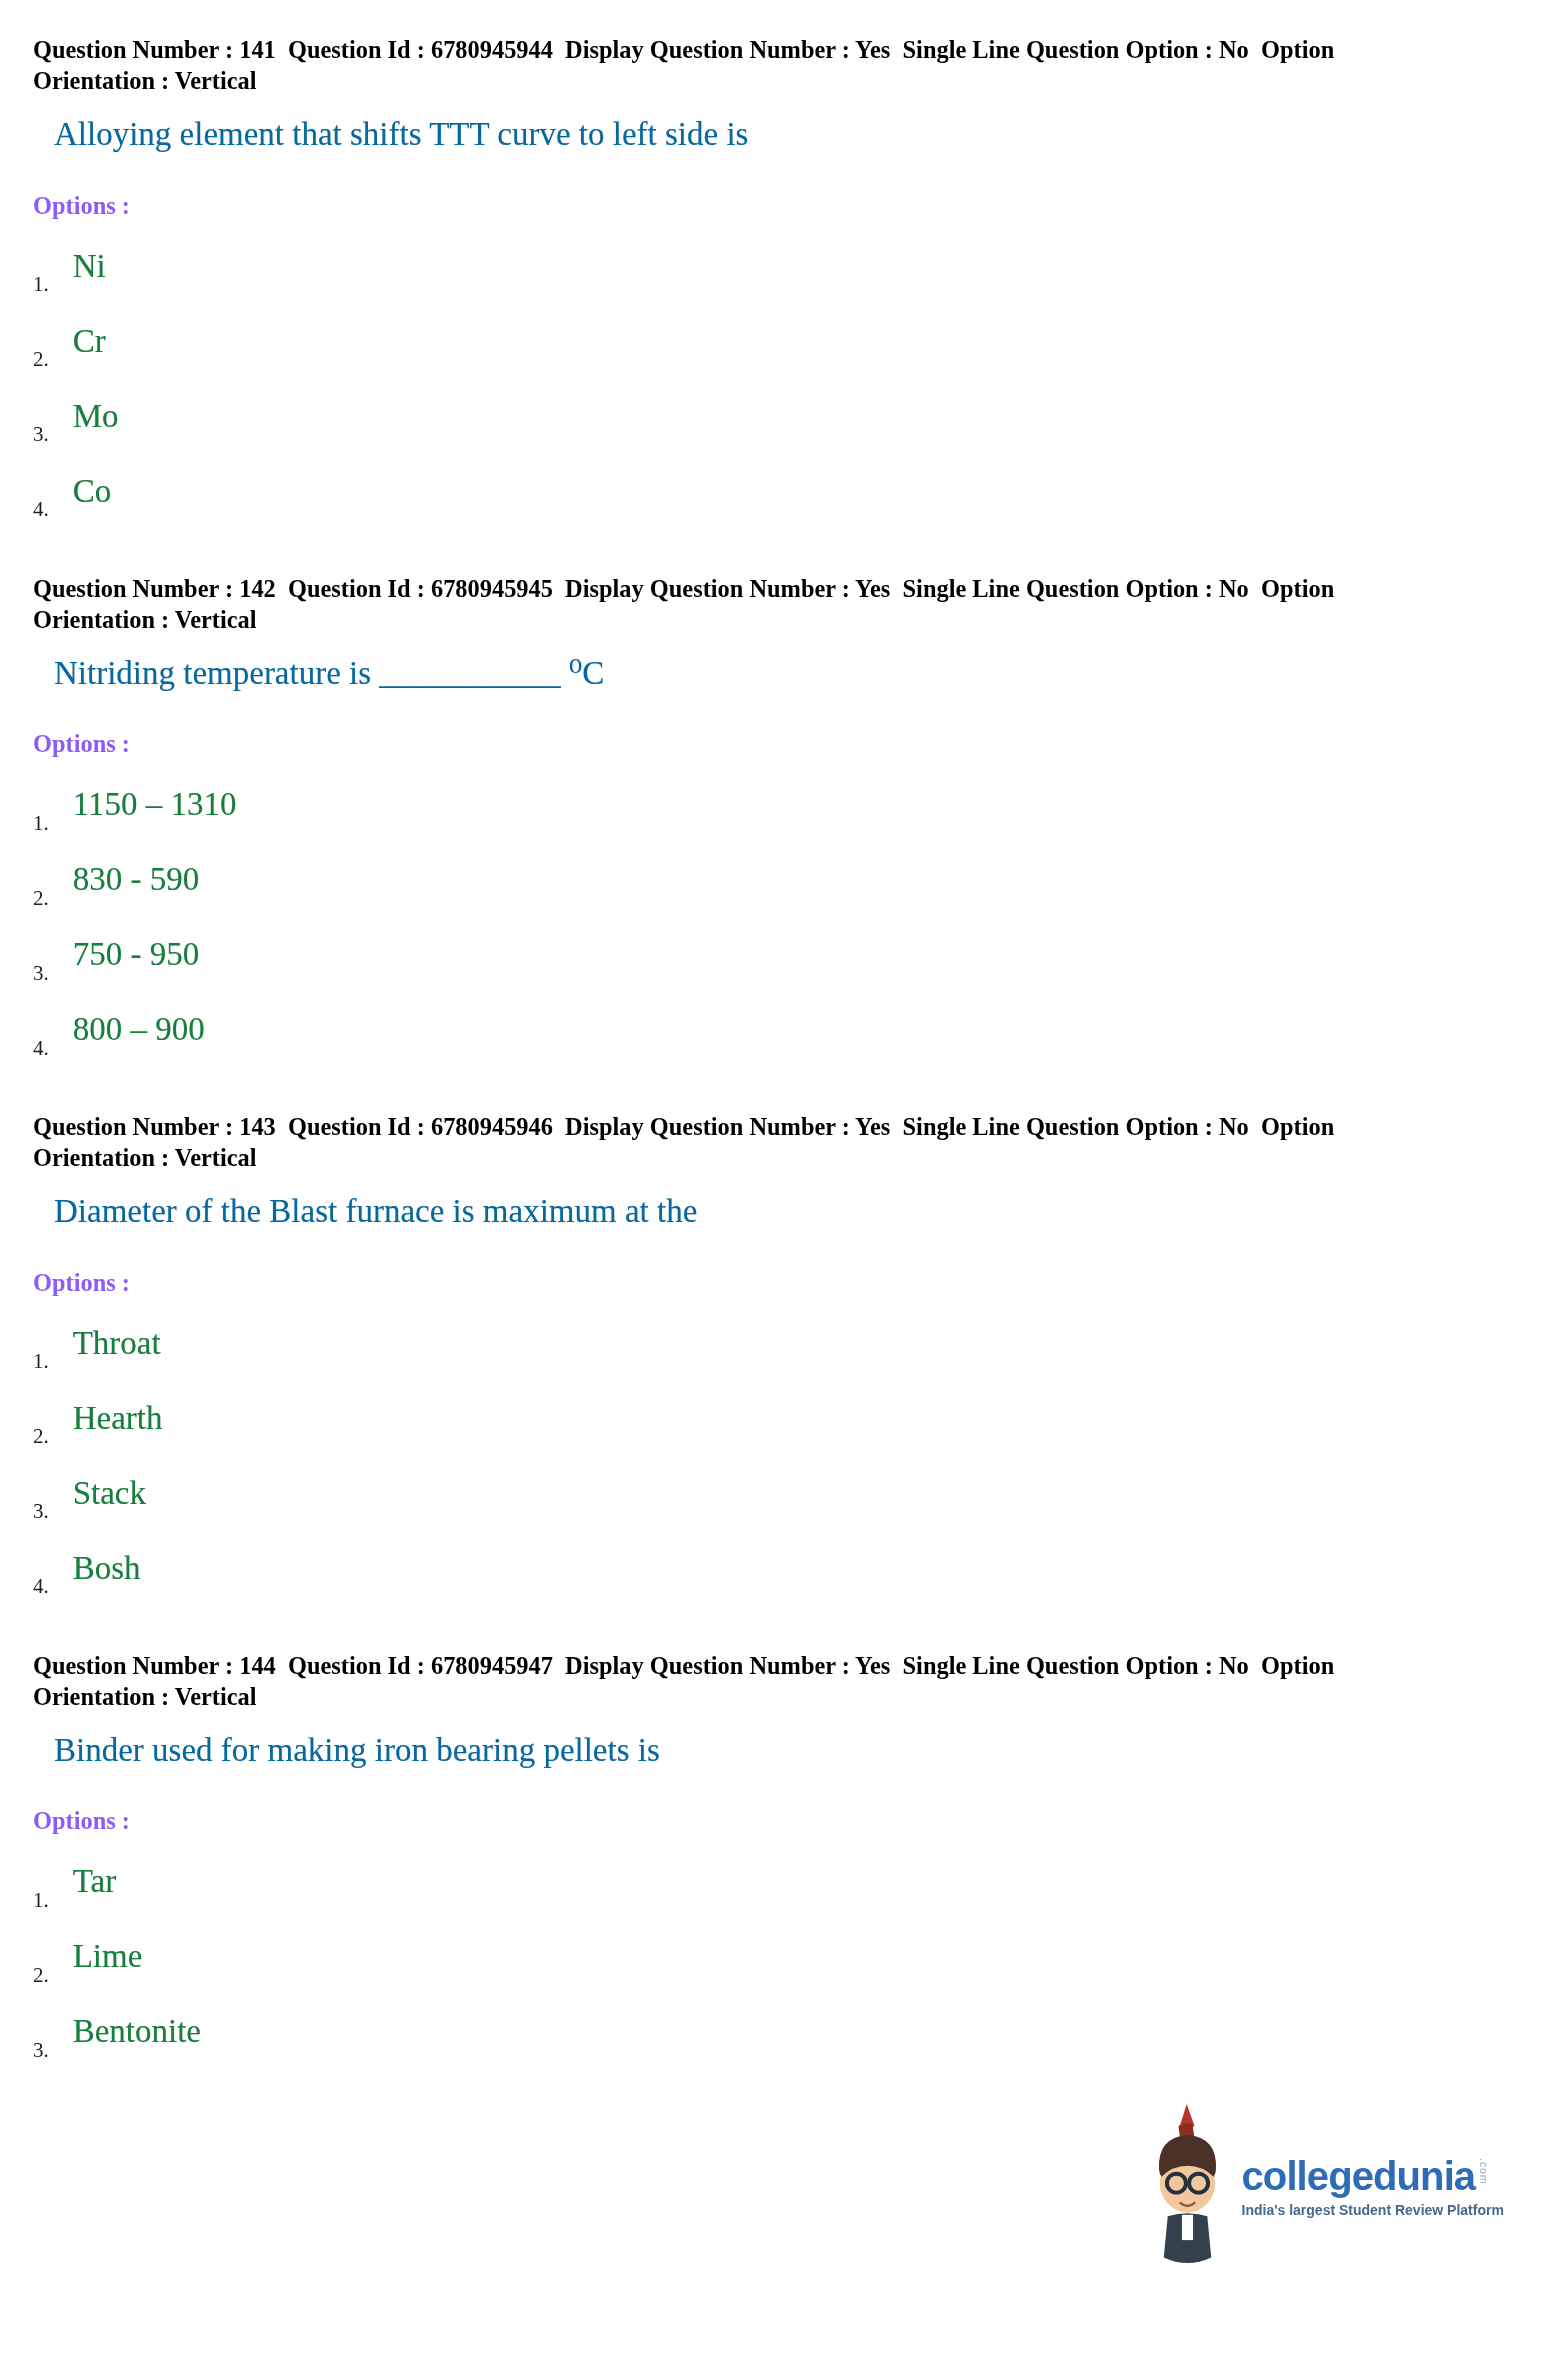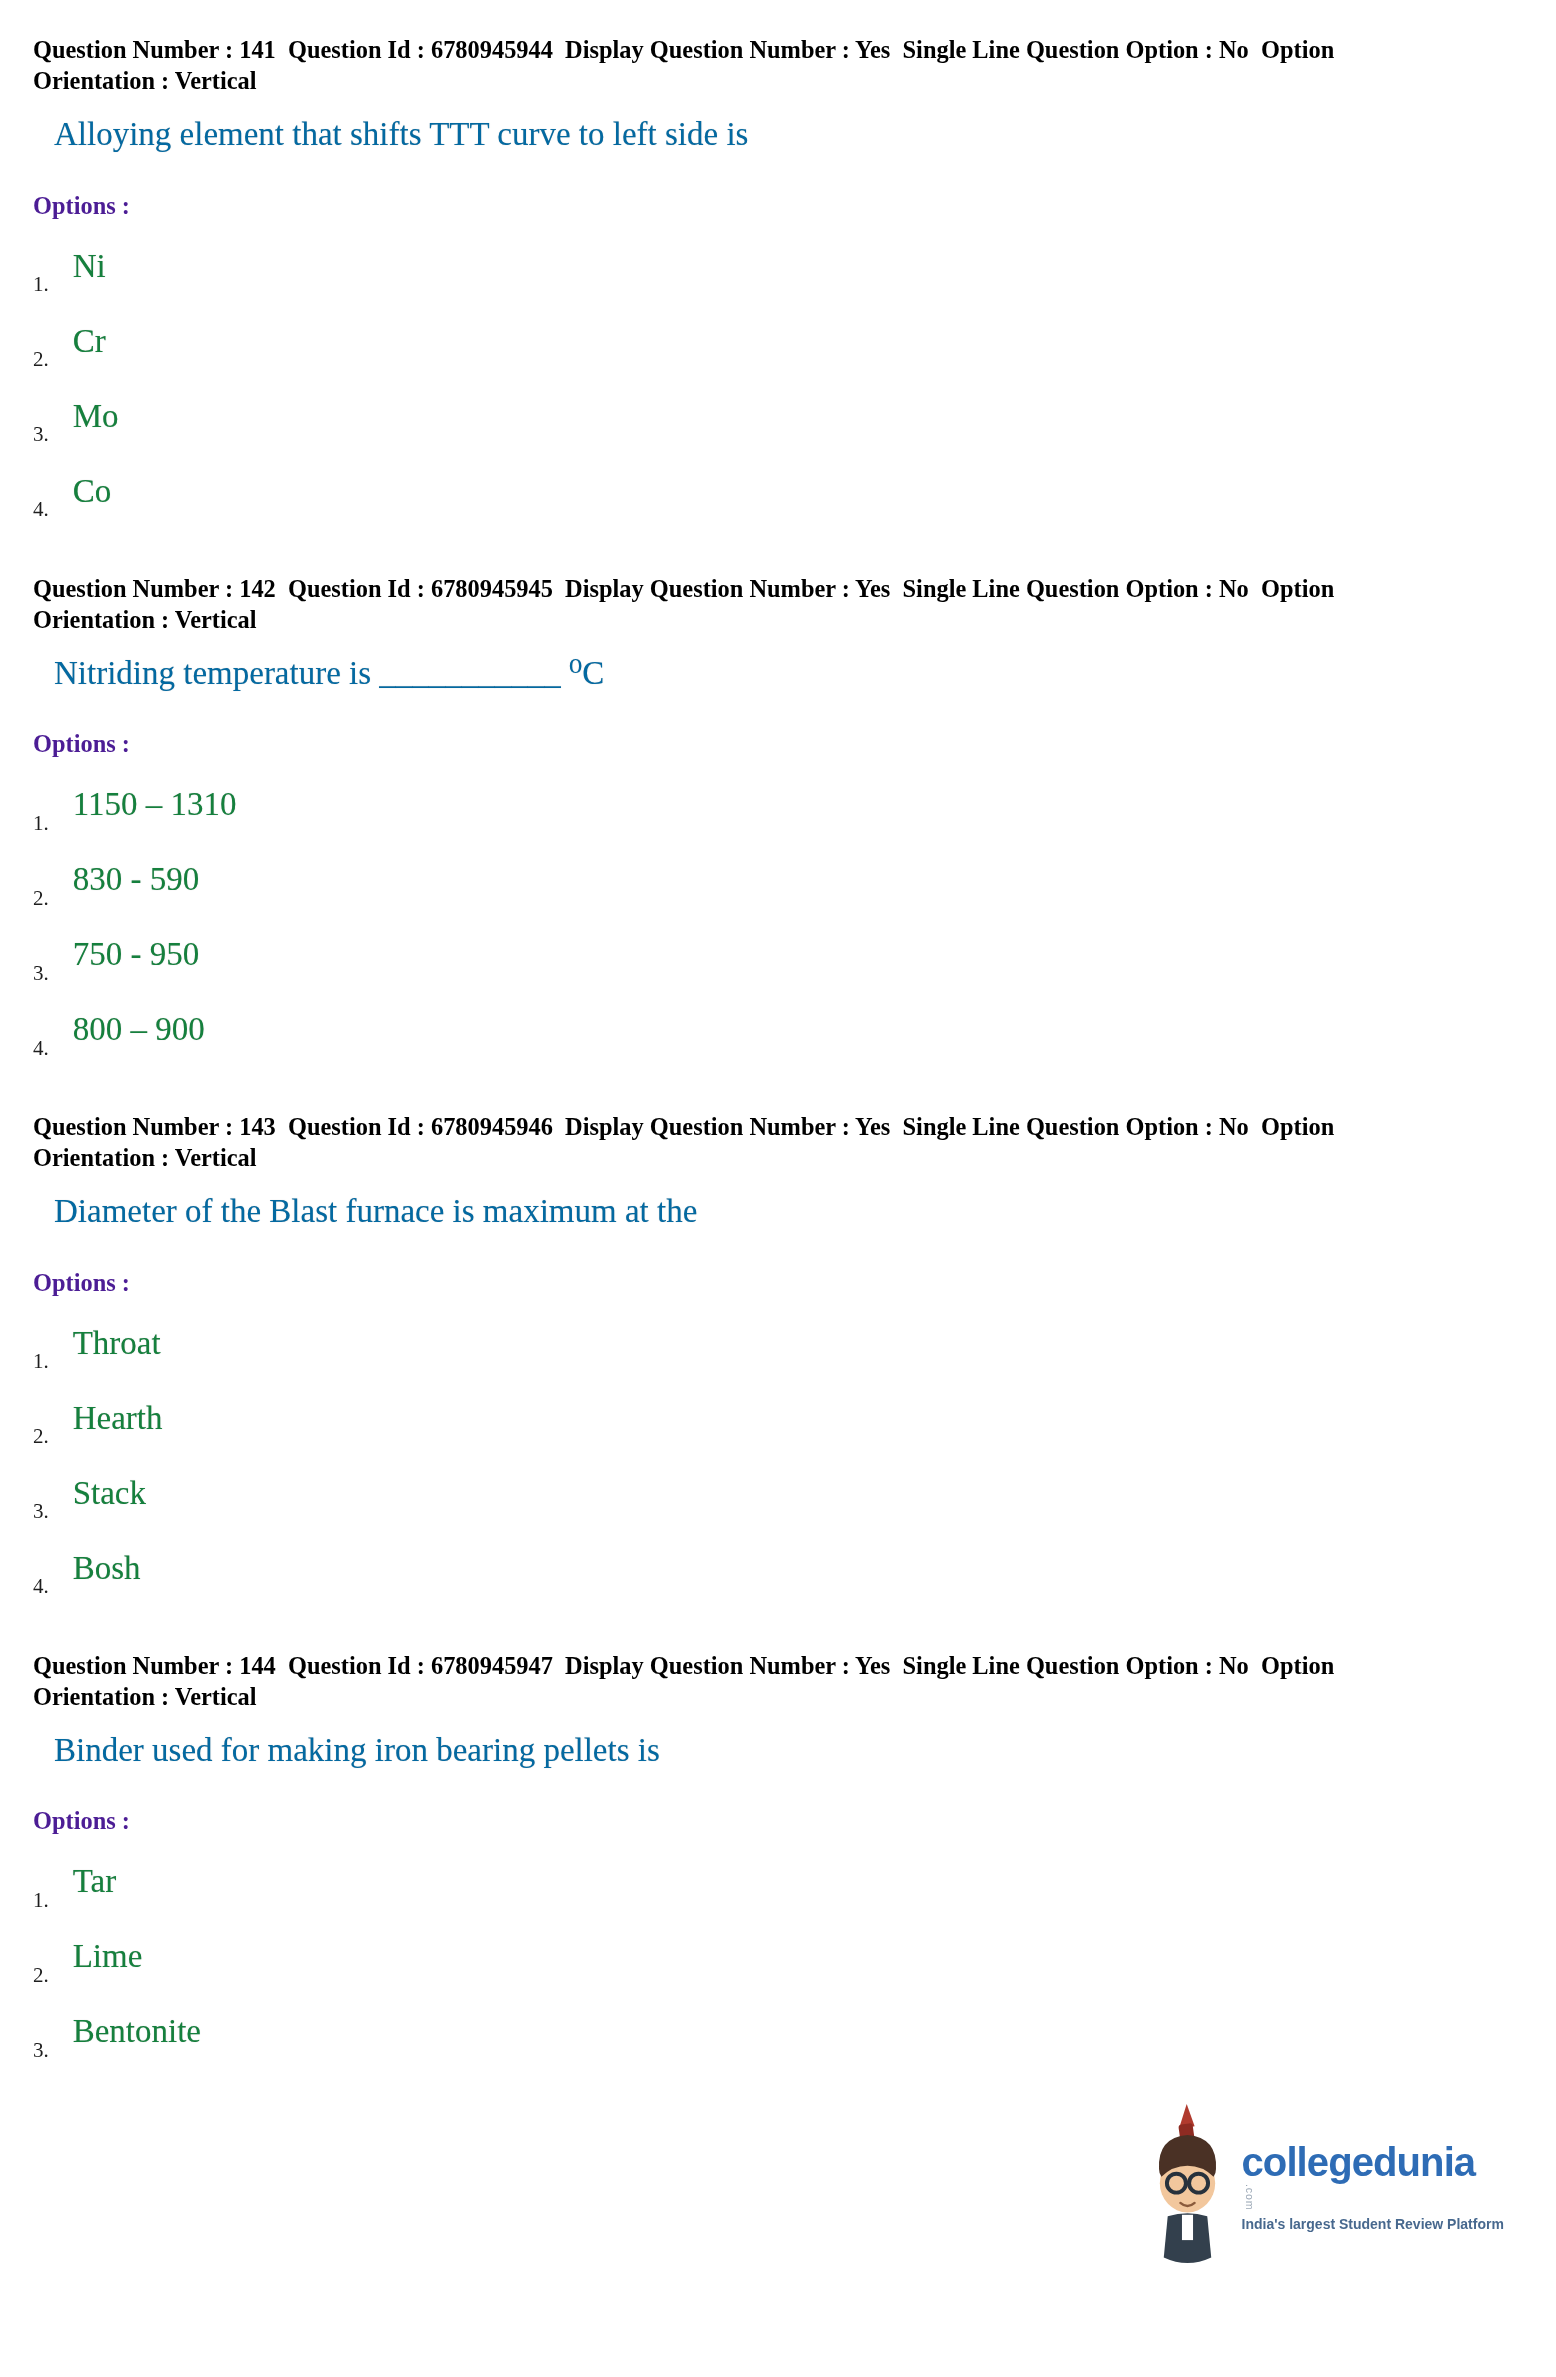--- a/index.html
+++ b/index.html
@@ -27,21 +27,21 @@
     line-height: 1.2;
     color: #0369a1;
     padding-left: 21px;
     margin-top: 19px;
     text-shadow: 0 0 0.9px rgba(70,70,70,0.35);
   }
 
   .options-label {
     font-weight: bold;
     font-size: 24.4px;
-    color: #4c1d95;
+    color: #8b5cf6;
     margin-top: 37px;
     margin-bottom: 23px;
   }
 
   .option {
     display: flex;
     align-items: flex-end;
     min-height: 54px;
     margin-bottom: 21px;
   }
@@ -68,21 +68,21 @@
     left: 1144px;
     top: 2091px;
     width: 384px;
     height: 192px;
     display: flex;
     align-items: center;
     gap: 10.5px;
   }
   .mascot { flex: 0 0 auto; }
   .logo-text { display: flex; flex-direction: column; }
-  .brand-row { display: flex; align-items: flex-start; flex-direction: column; }
+  .brand-row { display: flex; align-items: flex-start; }
   .brand {
     font-family: "Liberation Sans", sans-serif;
     font-weight: bold;
     font-size: 40px;
     line-height: 1;
     color: #2e6cb5;
     letter-spacing: -0.9px;
   }
   .brand-suffix {
     font-family: "Liberation Sans", sans-serif;

